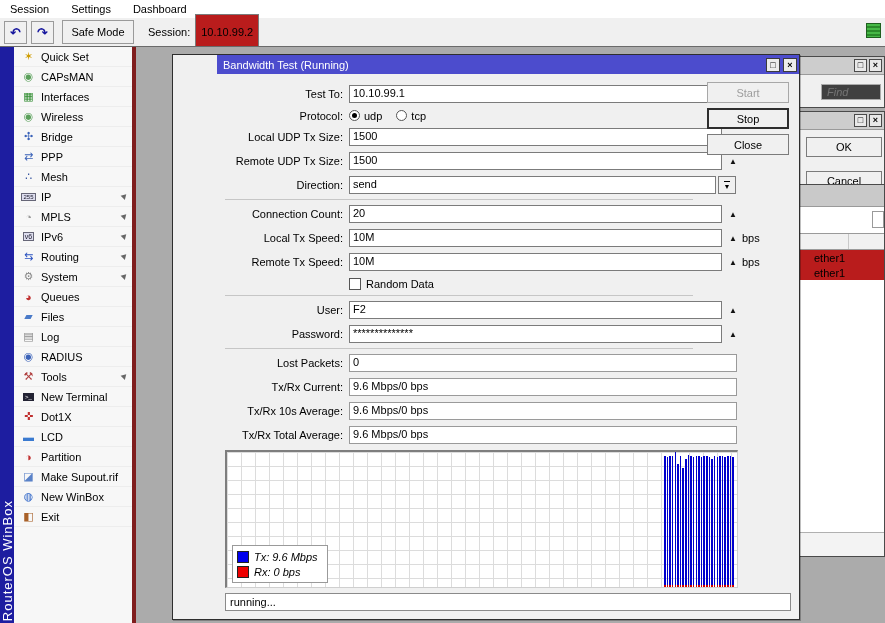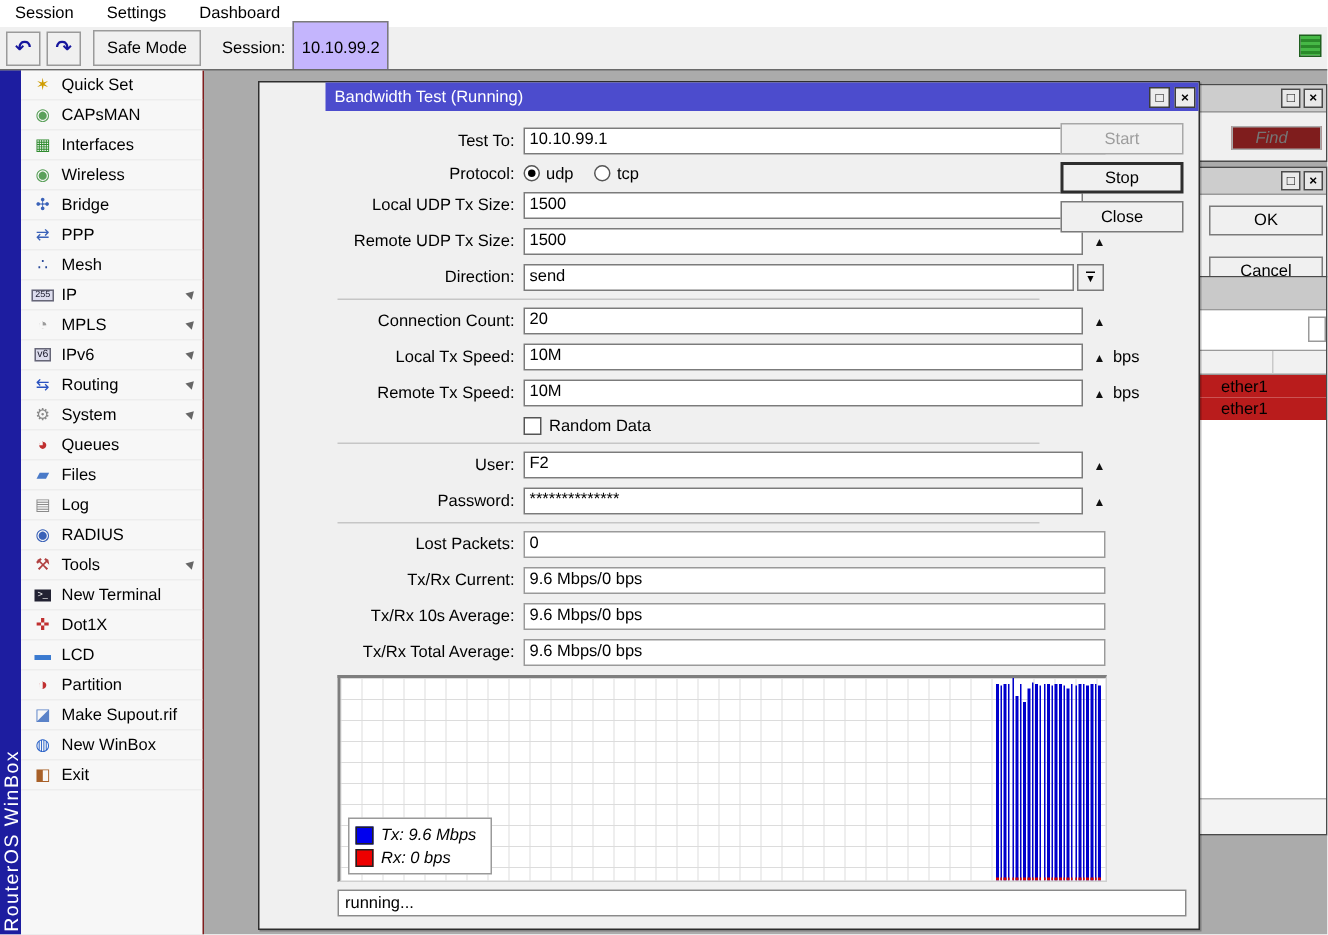--- a/index.html
+++ b/index.html
@@ -8,30 +8,30 @@
 
   
   .menubar{height:18px;background:#fff;display:flex;align-items:center;padding-left:6px;}
   .menu-item{padding:0 10px 0 4px;margin-right:8px;cursor:default;}
 
   
   .toolbar{height:28px;background:#f0f0f0;display:flex;align-items:center;padding-left:4px;position:relative;}
   .tb-btn{width:23px;height:23px;border:1px solid #9a9a9a;background:#f0f0f0;display:flex;align-items:center;justify-content:center;margin-right:4px;color:#15159d;font-weight:bold;font-size:13px;}
   .safe-mode{width:72px;height:24px;border:1px solid #9a9a9a;background:#f0f0f0;display:flex;align-items:center;justify-content:center;margin:0 14px 0 4px;}
   .session-label{margin-right:5px;}
-  .session-input{width:64px;height:36px;border:1px solid #7b7b7b;background:#c4b5fd;font:11px "Liberation Sans",sans-serif;padding:0 5px;}
+  .session-input{width:64px;height:36px;border:1px solid #7b7b7b;background:#b91c1c;font:11px "Liberation Sans",sans-serif;padding:0 5px;}
   .indicator{position:absolute;right:4px;top:5px;width:15px;height:15px;border:1px solid #1f5f1f;
     background:repeating-linear-gradient(180deg,#46b846 0 2px,#2a8a2a 2px 4px);}
 
   
   .main{display:flex;height:577px;border-top:1px solid #6a6a6a;position:relative;background:#ababab;}
   .brandstrip{width:14px;background:#1d1da0;position:relative;flex:none;}
   .brand-text{position:absolute;bottom:2px;left:0;width:14px;color:#fff;font-size:13px;
     writing-mode:vertical-rl;transform:rotate(180deg);white-space:nowrap;letter-spacing:1px;}
-  .sidebar{width:122px;background:#f7f7f7;border-right:1px solid #7f1d1d;flex:none;overflow:hidden;}
+  .sidebar{width:122px;background:#f7f7f7;border-right:4px solid #7f1d1d;flex:none;overflow:hidden;}
   .side-item{height:20px;display:flex;align-items:center;padding-left:7px;border-bottom:1px solid #ededed;cursor:default;position:relative;}
   .side-label{flex:1;white-space:nowrap;}
   .side-spacer{height:26px;}
   .subarrow{position:absolute;right:5px;top:6px;width:0;height:0;border-left:5px solid #666;border-top:3px solid transparent;border-bottom:3px solid transparent;transform:rotate(-45deg);}
 
   .ico{width:15px;height:13px;display:inline-flex;align-items:center;justify-content:center;margin-right:5px;font-size:11px;flex:none;}
   .i-wand::before{content:"✶";color:#cf9c00;}
   .i-antenna::before{content:"◉";color:#5aa05a;}
   .i-interfaces::before{content:"▦";color:#2e8b2e;}
   .i-wireless::before{content:"◉";color:#5aa05a;}
@@ -54,22 +54,22 @@
   .i-partition::before{content:"◑";color:#c03030;}
   .i-supout::before{content:"◪";color:#5a82c8;}
   .i-winbox::before{content:"◍";color:#2a62c8;}
   .i-exit::before{content:"◧";color:#a86028;}
   .i-windows::before{content:"▬";color:#3a7ad0;}
 
   
   .bgwin{position:absolute;z-index:1;background:#f0f0f0;border:1px solid #4a4a4a;}
   .bg-title{height:18px;background:#cdcdcd;border-bottom:1px solid #9a9a9a;display:flex;align-items:center;justify-content:flex-end;padding-right:2px;}
   .wbtn{width:13px;height:13px;border:1px solid #4a4a4a;background:#e9e9e9;font-size:9px;line-height:11px;text-align:center;margin-left:2px;font-weight:bold;}
-  .find-input{position:absolute;right:3px;top:27px;width:60px;height:16px;border:1px solid #aaa;background:#7f1d1d;
-    font:italic 11px "Liberation Sans",sans-serif;color:#999;padding:0 15px;}
+  .find-input{position:absolute;right:3px;top:27px;width:60px;height:16px;border:1px solid #aaa;background:#404040;
+    font:italic 11px "Liberation Sans",sans-serif;color:#999;padding:0 5px;}
   .bg-btn{position:absolute;left:8px;width:76px;height:20px;border:1px solid #7b7b7b;background:#f0f0f0;display:flex;align-items:center;justify-content:center;}
   .listwin-titleband{height:22px;background:#c9c9c9;border-bottom:1px solid #9a9a9a;}
   .listwin-toolrow{height:26px;background:#fff;position:relative;}
   .cutbox{position:absolute;right:0;top:4px;width:12px;height:17px;border:1px solid #9a9a9a;background:#fff;}
   .listwin-header{height:17px;background:#f1f1f1;border-top:1px solid #9a9a9a;border-bottom:1px solid #9a9a9a;display:flex;align-items:center;flex-direction:column;}
   .hdr-c1{width:16px;height:100%;border-right:1px solid #c9c9c9;flex:none;}
   .hdr-label{padding-left:4px;}
   .lrow{height:15px;display:flex;align-items:center;background:#b91c1c;}
   .lrow-c1{width:16px;flex:none;}
   .listwin-body{background:#fff;flex:1;}

